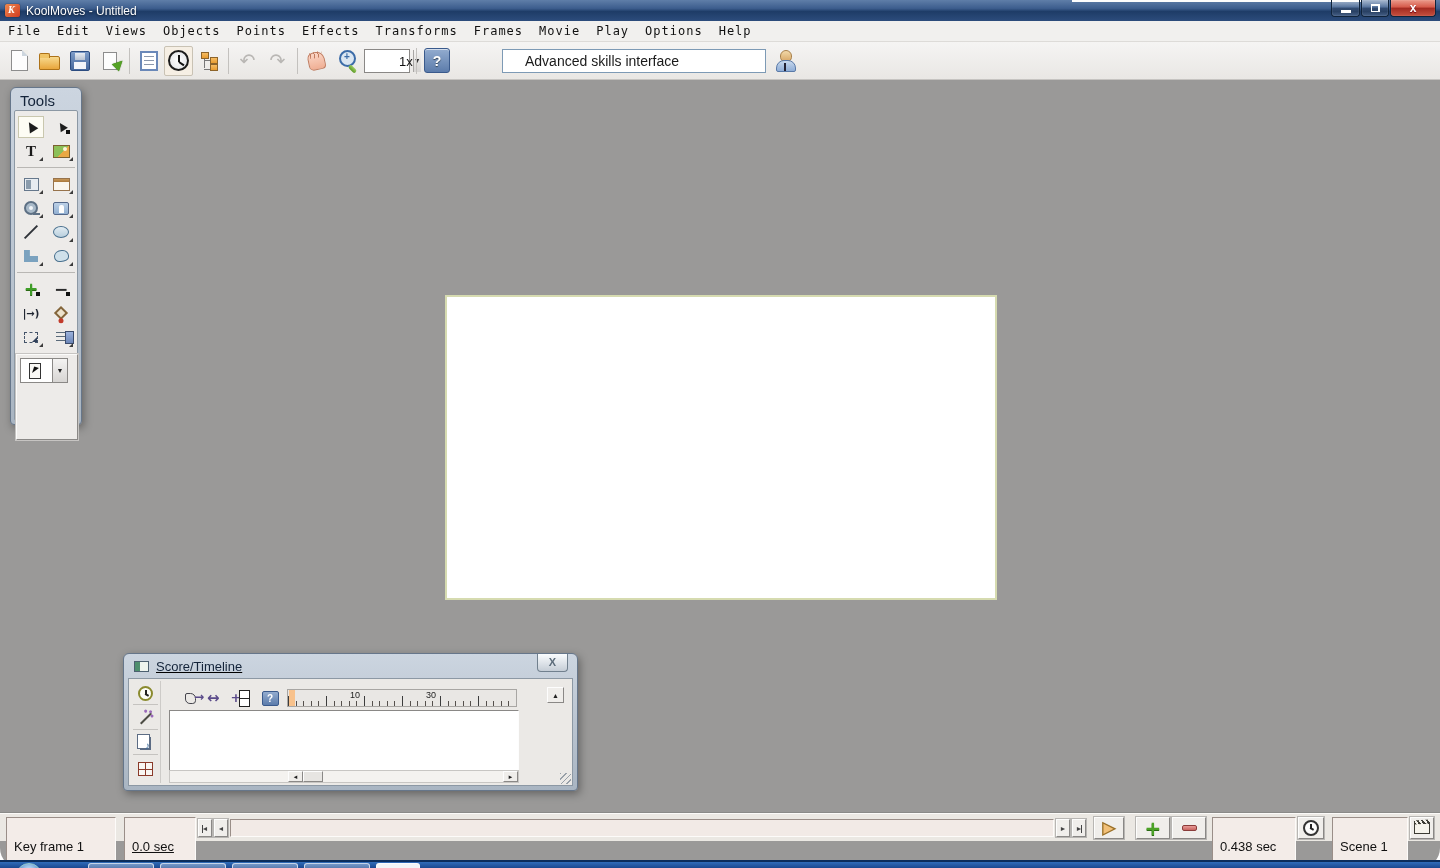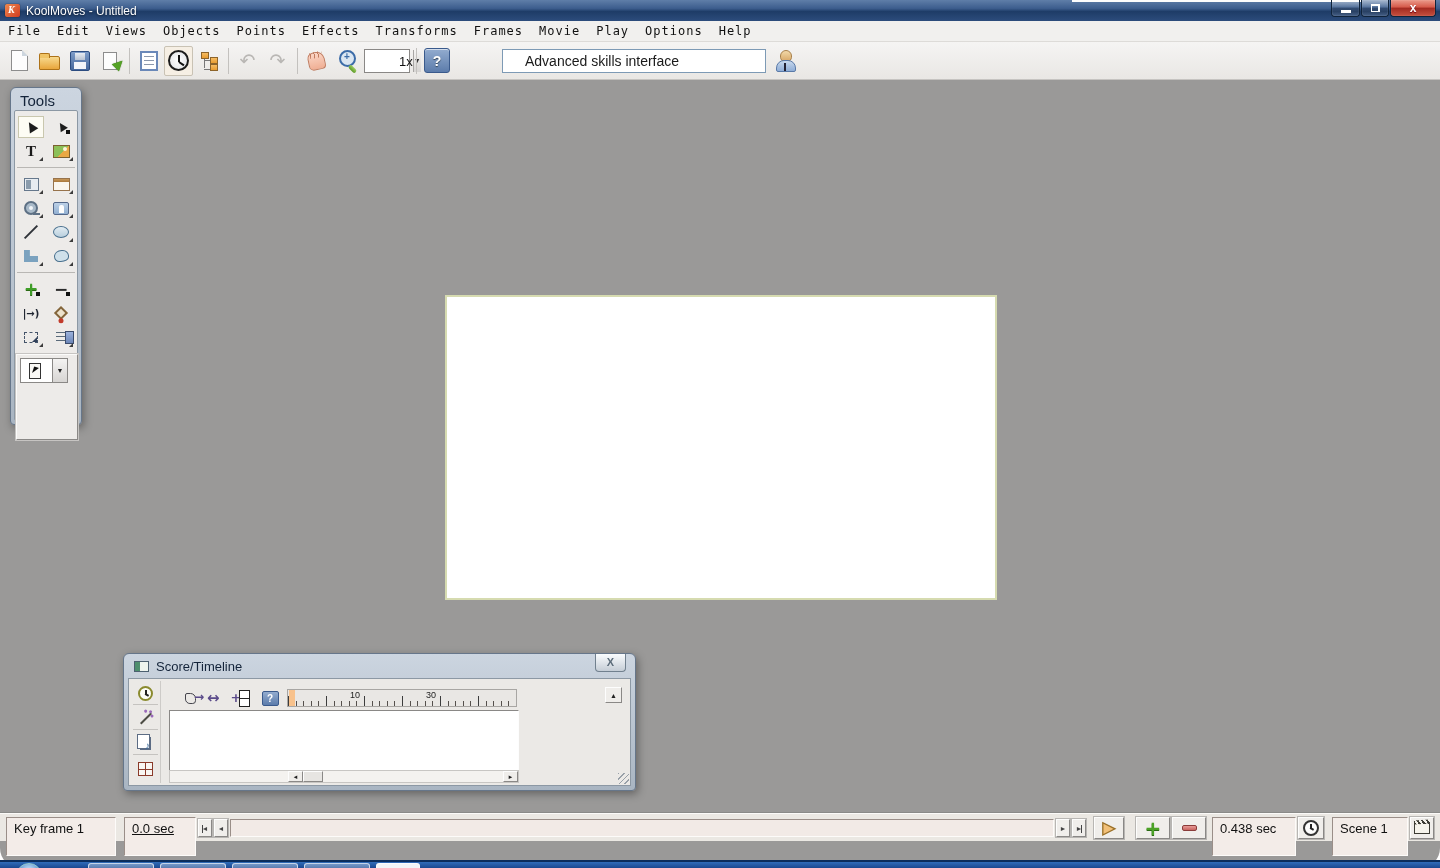--- a/index.html
+++ b/index.html
@@ -172,21 +172,21 @@
   .combo-flag { flex:1; position:relative; }
   .combo-flag::before { content:""; position:absolute; left:8px; top:4px; width:10px; height:14px;
     border:1px solid #333; background:#faf9f6; }
   .combo-flag::after { content:""; position:absolute; left:12px; top:8px; border-top:7px solid #111;
     border-right:5px solid transparent; transform:rotate(18deg); }
   .combo-arrowbtn { width:15px; border-left:1px solid #8a8886;
     background:linear-gradient(#f4f3f2,#d7d5d3); display:flex; align-items:center; justify-content:center;
     font-size:7px; color:#222; }
 
   
-  .tl-window { left:123px; top:573px; width:513px; height:138px; }
+  .tl-window { left:123px; top:573px; width:455px; height:138px;text-decoration:underline; }
   .tl-titlebar { display:flex; align-items:center; height:24px; padding-left:10px; gap:7px;
     font-size:13px; color:#14243a; }
   .tl-title-icon { width:15px; height:11px; border:1px solid #4c6070;
     background:linear-gradient(90deg,#4e8e6e 0 40%, #eef4ee 40%); }
   .tl-close { position:absolute; right:9px; top:0; width:31px; height:18px; border:1px solid #71808e;
     border-top:none; border-radius:0 0 4px 4px; background:linear-gradient(#fafcfe,#c5cdd6);
     color:#5c6c7a; font-weight:bold; font-size:11px; text-align:center; line-height:16px; }
   .tl-body { position:absolute; left:4px; right:4px; top:24px; bottom:4px;
     background:#ebe9e6; border:1px solid #8c98a4; }
   .tl-body::after { content:""; position:absolute; right:1px; bottom:1px; width:11px; height:11px;
@@ -242,22 +242,22 @@
     font-size:6px; color:#222; display:flex; align-items:center; justify-content:center; }
   .sc-thumb { width:20px; background:#e7e5e2; border:1px solid; border-color:#fdfdfd #8a8886 #8a8886 #fdfdfd; }
   .tl-scroll .gap2 { flex:1; }
   .tl-upbtn { position:absolute; right:8px; top:8px; width:17px; height:16px; background:#efedea;
     border:1px solid; border-color:#fdfdfd #8a8886 #8a8886 #fdfdfd; font-size:7px; color:#222;
     display:flex; align-items:center; justify-content:center; }
 
   
   .controlbar { position:absolute; left:0; right:0; top:813px; height:28px; background:#ebe8e3;
     border-top:1px solid #fbfaf8; box-shadow:0 -1px 0 #8a8a88; font-size:13px; }
-  .cb-field { position:absolute; top:3px; height:39px; background:#f3ece8;
-    border:1px solid; border-color:#9a8e88 #fdfbf9 #fdfbf9 #9a8e88; padding:3px 7px; color:#111; }
+  .cb-field { position:absolute; top:3px; height:21px; background:#f3ece8;
+    border:1px solid; border-color:#9a8e88 #fdfbf9 #fdfbf9 #9a8e88; padding:21px 7px; color:#111; }
   .cb-keyframe { left:6px; width:110px; } .cb-time { left:124px; width:72px;text-decoration:underline; }
   .cb-duration { left:1212px; width:84px; } .cb-scene { left:1332px; width:76px; }
   .cb-btn { position:absolute; background:#f0eeeb; border:1px solid; border-color:#fdfdfc #8a8886 #8a8886 #fdfdfc;
     box-shadow:0 0 0 1px #b8b6b3; display:flex; align-items:center; justify-content:center; }
   .nav { top:5px; width:14px; height:18px; font-size:7px; color:#444; }
   .b-first { left:198px; } .b-prev { left:214px; }
   .b-next { left:1056px; } .b-last { left:1072px; }
   .nav .bar-l { position:absolute; left:3px; top:5px; width:1px; height:8px; background:#444; }
   .nav .bar-r { position:absolute; right:3px; top:5px; width:1px; height:8px; background:#444; }
   .cb-track { position:absolute; left:230px; top:5px; width:824px; height:18px; background:#f2eae6;

